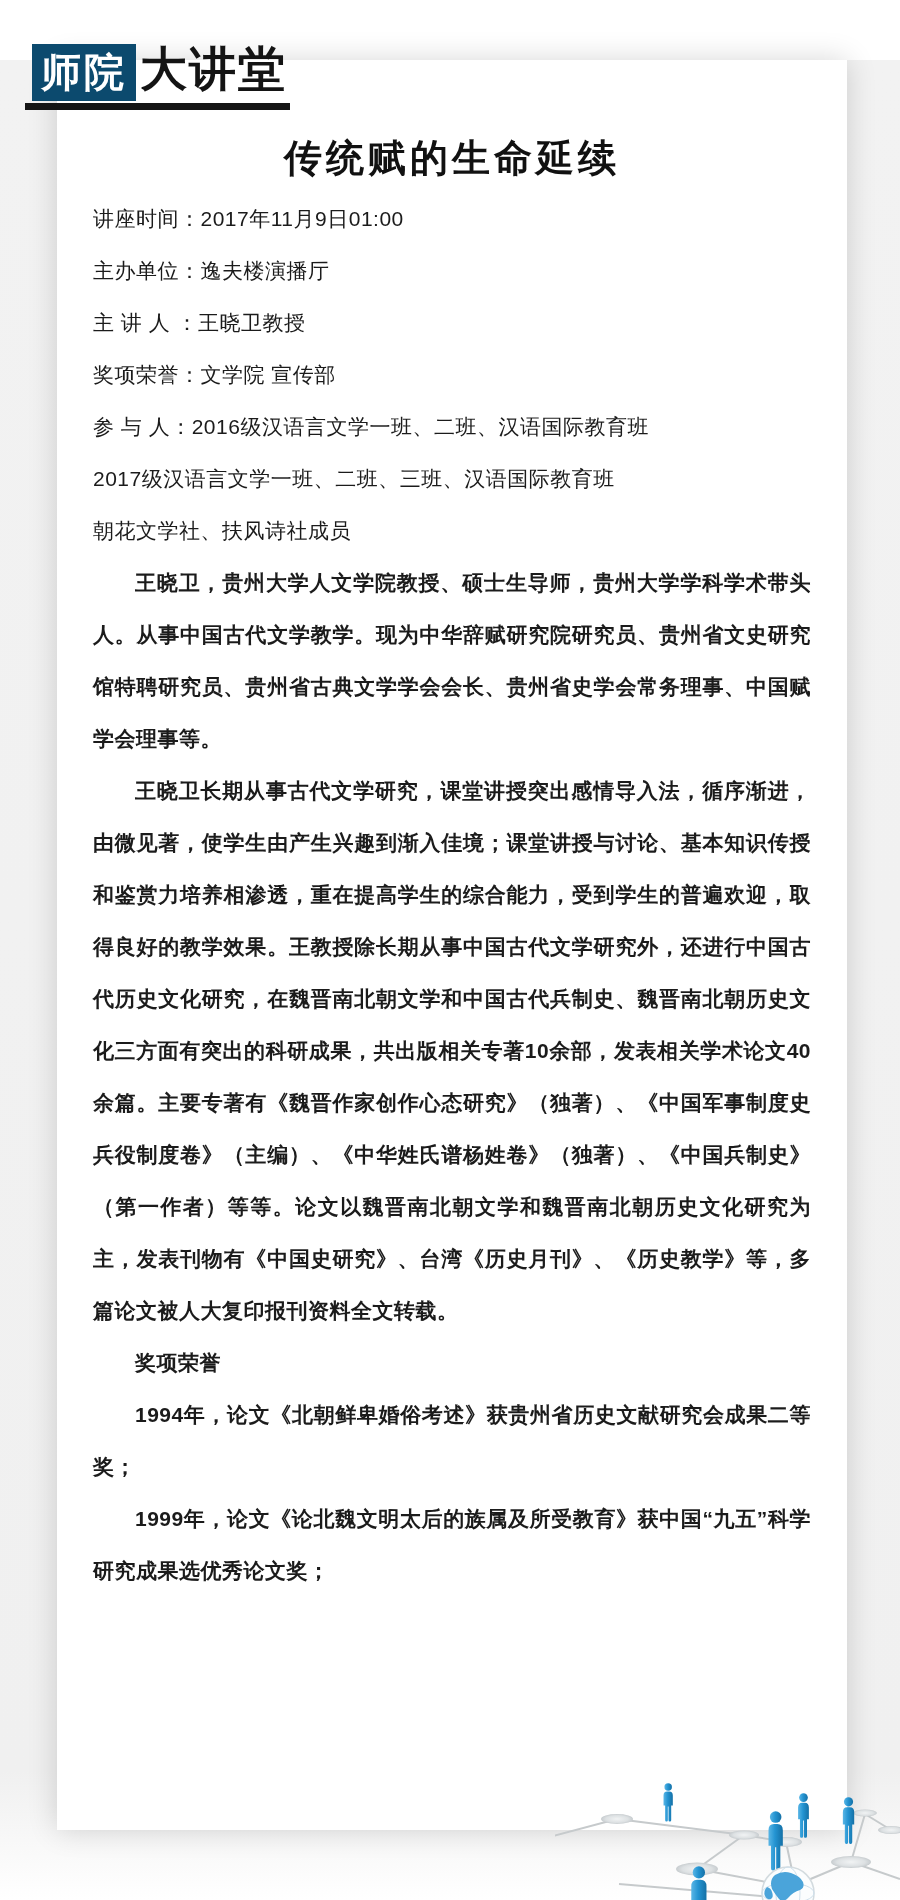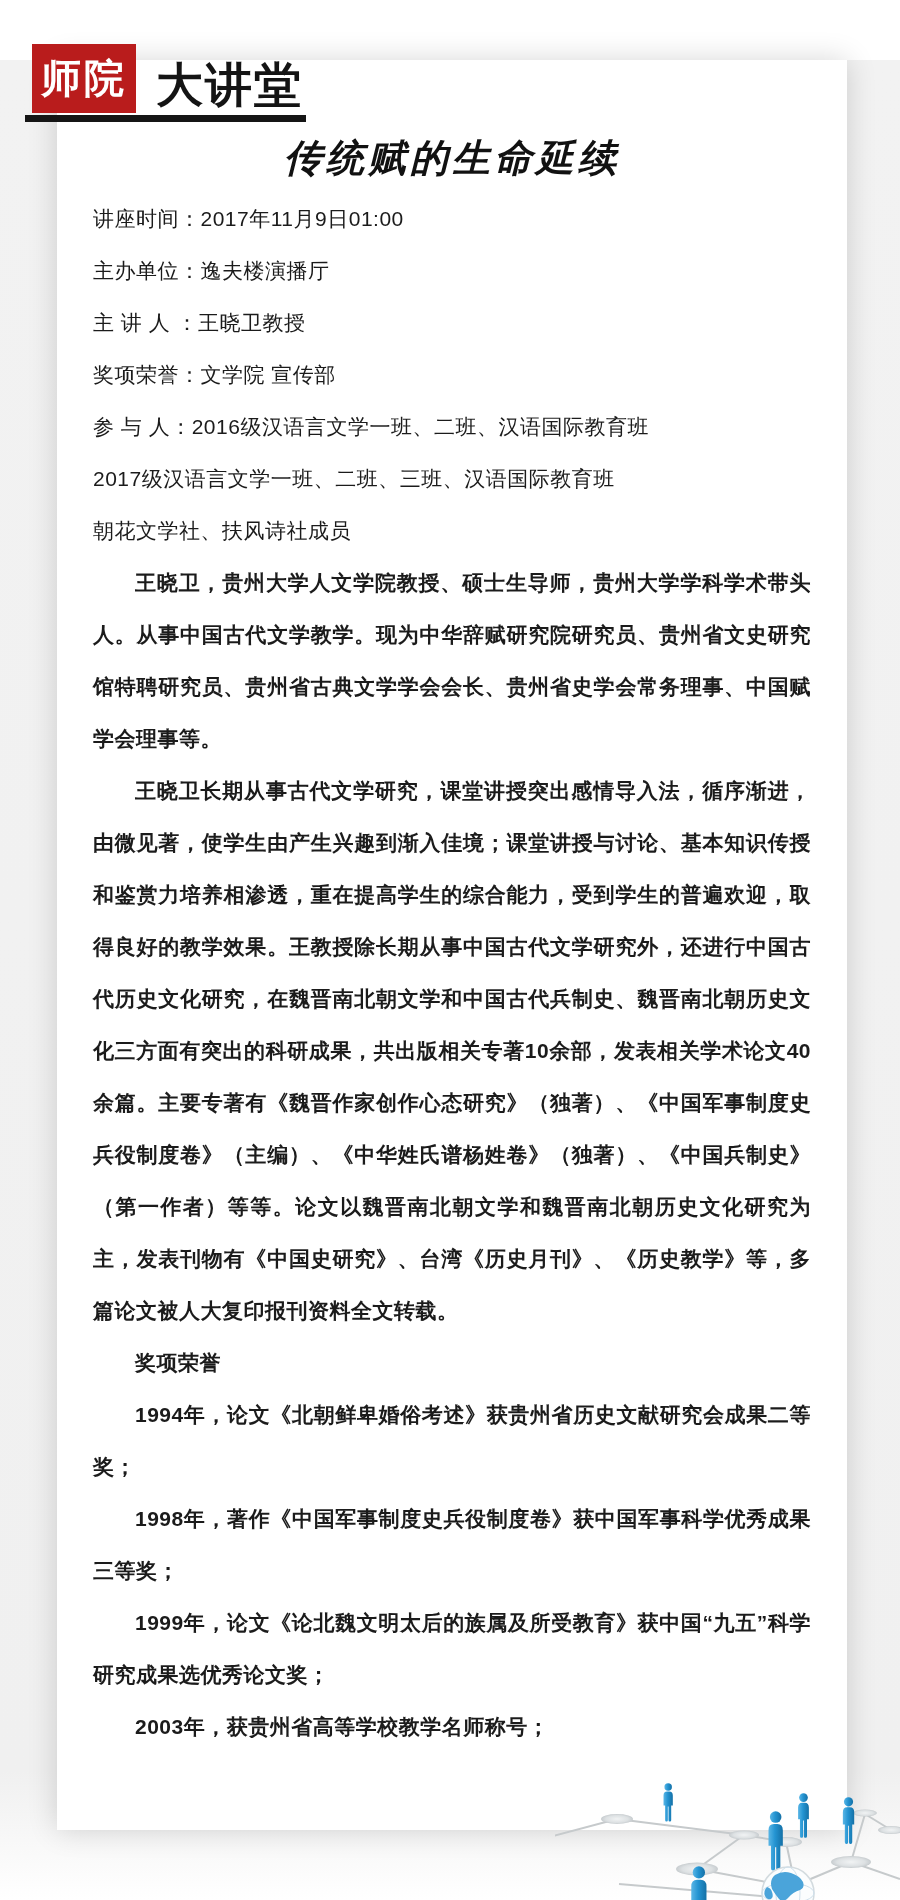--- a/index.html
+++ b/index.html
@@ -15,42 +15,42 @@
     background:linear-gradient(180deg,#f2f2f2 0%,#f0f0f0 93%,#ffffff 100%);
   }
   .panel{
     position:absolute;left:57px;top:60px;width:790px;height:1770px;
     background:#ffffff;
     box-shadow:0 0 28px rgba(0,0,0,0.16);
     padding:0 36px;box-sizing:border-box;overflow:hidden;
   }
   .lecture-title{
     margin:74px 0 0 0;text-align:center;
-    font-size:38px;line-height:49px;font-weight:bold;letter-spacing:4px;color:#111;font-style:italic;
+    font-size:38px;line-height:49px;font-weight:bold;letter-spacing:4px;color:#111;
   }
   .info{margin-top:10px;}
   .info p{margin:0;font-size:21px;line-height:52px;letter-spacing:0.5px;white-space:nowrap;}
   .profile-head{margin:34px 0 0 0;font-size:21px;line-height:52px;letter-spacing:0.5px;padding-left:5px;}
   .para{margin:0;font-size:21px;line-height:52px;letter-spacing:0.5px;text-indent:2em;text-align:justify;font-weight:bold;}
   
   .logo{
     position:absolute;left:25px;top:44px;z-index:5;
     border-bottom:7px solid #151515;padding:0 3px 2px 7px;
     white-space:nowrap;line-height:0;
   }
   .logo .badge{
     display:inline-block;vertical-align:bottom;
-    background:#b91c1c;color:#ffffff;
+    background:#0c4a6e;color:#ffffff;
     font-family:"Liberation Serif","DejaVu Serif",serif;font-weight:bold;
-    font-size:40px;line-height:57px;height:57px;padding:6px 9px;letter-spacing:3px;
+    font-size:40px;line-height:57px;height:57px;padding:0 9px;letter-spacing:3px;
   }
   .logo .big{
     display:inline-block;vertical-align:bottom;
-    color:#141414;font-family:Liberation Sans, sans-serif;font-weight:bold;
-    font-size:47px;line-height:56px;letter-spacing:2px;margin-left:20px;
+    color:#141414;font-family:Liberation Mono, monospace;font-weight:bold;
+    font-size:47px;line-height:56px;letter-spacing:2px;margin-left:4px;
   }
   .network{position:absolute;left:555px;top:1783px;z-index:6;}
 </style>
 </head>
 <body>
 
 <div class="stage">
 
   <div class="surround"></div>
 
@@ -65,23 +65,21 @@
       <p>参 与 人：2016级汉语言文学一班、二班、汉语国际教育班</p>
       <p>2017级汉语言文学一班、二班、三班、汉语国际教育班</p>
       <p>朝花文学社、扶风诗社成员</p>
     </div>
 
     <p class="para">王晓卫，贵州大学人文学院教授、硕士生导师，贵州大学学科学术带头人。从事中国古代文学教学。现为中华辞赋研究院研究员、贵州省文史研究馆特聘研究员、贵州省古典文学学会会长、贵州省史学会常务理事、中国赋学会理事等。</p>
     <p class="para">王晓卫长期从事古代文学研究，课堂讲授突出感情导入法，循序渐进，由微见著，使学生由产生兴趣到渐入佳境；课堂讲授与讨论、基本知识传授和鉴赏力培养相渗透，重在提高学生的综合能力，受到学生的普遍欢迎，取得良好的教学效果。王教授除长期从事中国古代文学研究外，还进行中国古代历史文化研究，在魏晋南北朝文学和中国古代兵制史、魏晋南北朝历史文化三方面有突出的科研成果，共出版相关专著10余部，发表相关学术论文40余篇。主要专著有《魏晋作家创作心态研究》（独著）、《中国军事制度史兵役制度卷》（主编）、《中华姓氏谱杨姓卷》（独著）、《中国兵制史》（第一作者）等等。论文以魏晋南北朝文学和魏晋南北朝历史文化研究为主，发表刊物有《中国史研究》、台湾《历史月刊》、《历史教学》等，多篇论文被人大复印报刊资料全文转载。</p>
 
     <p class="para">奖项荣誉</p>
     <p class="para">1994年，论文《北朝鲜卑婚俗考述》获贵州省历史文献研究会成果二等奖；</p>
-    <p class="para">1998年，著作《中国军事制度史兵役制度卷》获中国军事科学优秀成果三等奖；</p>
     <p class="para">1999年，论文《论北魏文明太后的族属及所受教育》获中国“九五”科学研究成果选优秀论文奖；</p>
-    <p class="para">2003年，获贵州省高等学校教学名师称号；</p>
   </div>
 
   <div class="logo">
     <span class="badge">师院</span><span class="big">大讲堂</span>
   </div>
 
   <svg class="network" width="345" height="117" viewBox="0 0 345 117">
     <defs>
       <linearGradient id="pg" x1="0" y1="0" x2="1" y2="0">
         <stop offset="0" stop-color="#5ab6e6"></stop>

